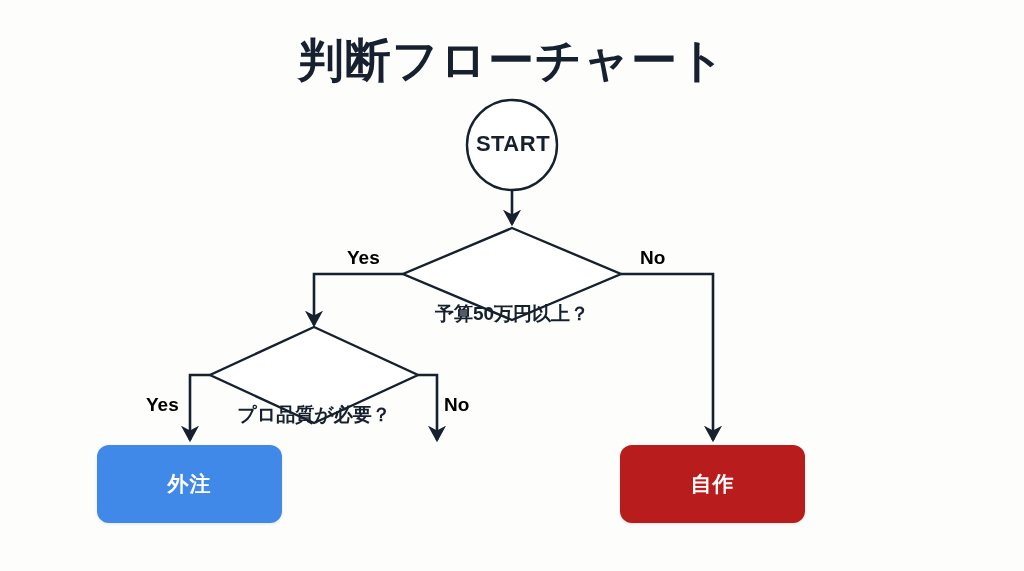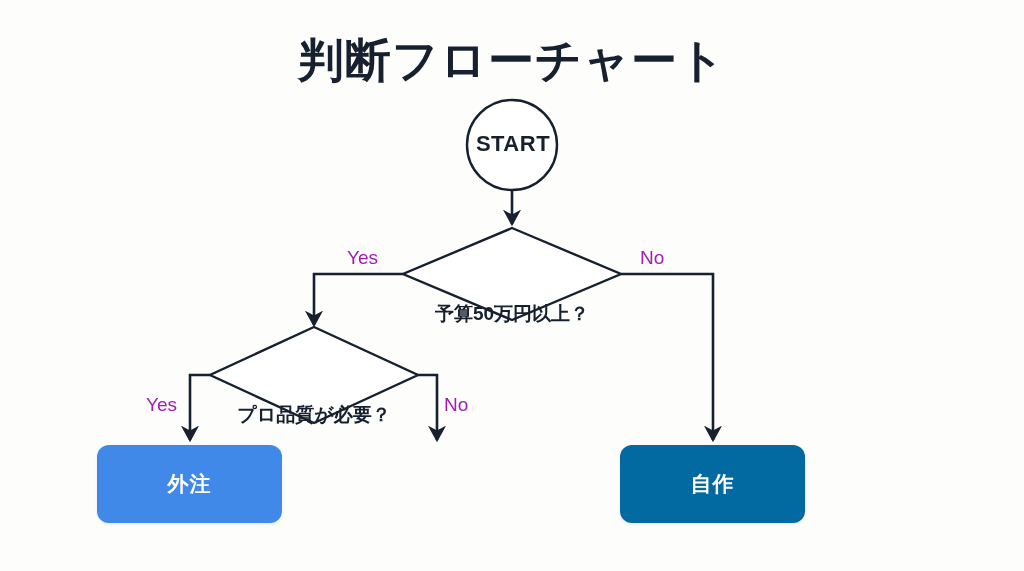--- a/index.html
+++ b/index.html
@@ -60,22 +60,22 @@
     font-weight: 700;
     color: #16202e;
     margin-top: 40px;
   }
   #dlabel1 { left: 403px; top: 258px; width: 218px; height: 32px; }
   #dlabel2 { left: 210px; top: 359px; width: 208px; height: 32px; }
 
   .edge-label {
     position: absolute;
     font-size: 19px;
-    font-weight: 400;
-    color: #a21caf;
+    font-weight: 700;
+    color: #000000;
   }
   #yes1 { left: 347px; top: 247px; }
   #no1  { left: 640px; top: 247px; }
   #yes2 { left: 146px; top: 394px; }
   #no2  { left: 444px; top: 394px; }
 
   .term-box {
     position: absolute;
     border-radius: 12px;
     display: flex;
@@ -90,21 +90,21 @@
   #box-outsource {
     left: 97px; top: 445px; width: 185px; height: 78px;
     background: #4189e8;
   }
   #box-hybrid {
     left: 345px; top: 445px; width: 185px; height: 78px;
     background: #121b2b;
   }
   #box-diy {
     left: 620px; top: 445px; width: 185px; height: 78px;
-    background: #0369a1;
+    background: #b91c1c;
   }
 </style>
 </head>
 <body>
 
 <div id="canvas">
 
   <div id="title">判断フローチャート</div>
 
   <svg id="wires" viewBox="0 0 1024 571" xmlns="http://www.w3.org/2000/svg">

